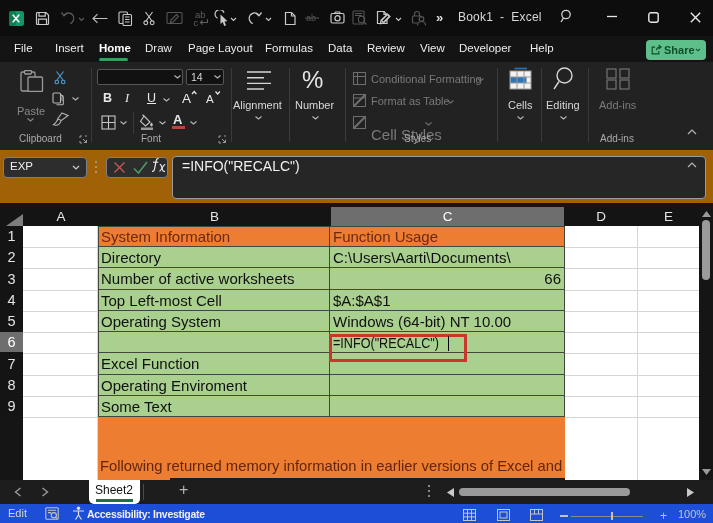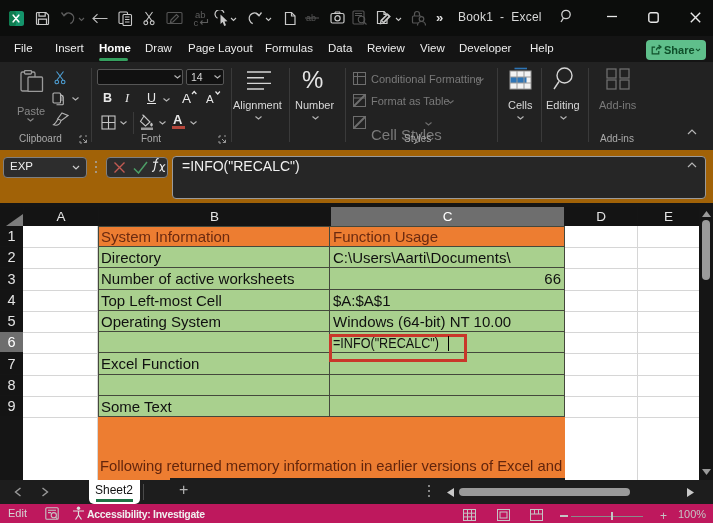--- a/index.html
+++ b/index.html
@@ -22,21 +22,21 @@
   
   #fbar { position:absolute; top:150px; left:0; width:713px; height:53px; background:#a16207; }
   .fbox { position:absolute; background:#2d2d2d; border:1px solid #7f7f7f; border-radius:4px; }
   
   #grid { position:absolute; top:203px; left:0; width:713px; height:277px; background:#151515; }
   .hdr { position:absolute; background:#141414; color:#e4e4e4; font-size:13.5px; display:flex; align-items:center; justify-content:center; }
   .ctext { position:absolute; font-size:15px; color:#101010; white-space:nowrap; transform-origin:0 0; }
   
   #tabbar { position:absolute; top:480px; left:0; width:713px; height:24px; background:#1d1d1d; }
   
-  #statusbar { position:absolute; top:504px; left:0; width:713px; height:19px; background:#be185d; }
+  #statusbar { position:absolute; top:504px; left:0; width:713px; height:19px; background:#1d4ed8; }
 </style>
 </head>
 <body>
 <div id="app">
   <div id="titlebar">
 
     <svg class="abs" style="left:9px;top:11px" width="15" height="15" viewBox="0 0 15 15">
       <rect x="0" y="0" width="15" height="15" rx="2.5" fill="#14946b"></rect>
       <rect x="0" y="0" width="7" height="15" rx="2.5" fill="#0f7c50"></rect>
       <path d="M4.2 4.2 L9.8 10.8 M9.8 4.2 L4.2 10.8" stroke="#fff" stroke-width="1.6" stroke-linecap="round"></path>
@@ -453,20 +453,21 @@
     <div class="ctext" id="ct1" style="left:333px;top:25px;color:#6b2a10">Function Usage</div>
     <div class="ctext" id="bt2" style="left:101px;top:46px">Directory</div>
     <div class="ctext" id="ct2" style="left:333px;top:46px">C:\Users\Aarti\Documents\</div>
     <div class="ctext" id="bt3" style="left:101px;top:67px">Number of active worksheets</div>
     <div class="ctext" id="bt4" style="left:101px;top:89px">Top Left-most Cell</div>
     <div class="ctext" id="ct4" style="left:333px;top:89px">$A:$A$1</div>
     <div class="ctext" id="bt5" style="left:101px;top:110px">Operating System</div>
     <div class="ctext" id="ct5" style="left:333px;top:110px">Windows (64-bit) NT 10.00</div>
     <div class="ctext" id="ct6" style="left:333px;top:131px;transform:scaleX(0.84)">=INFO("RECALC")</div>
     <div class="ctext" id="bt7" style="left:101px;top:152px">Excel Function</div>
+    <div class="ctext" id="bt8" style="left:101px;top:174px">Operating Enviroment</div>
     <div class="ctext" id="bt9" style="left:101px;top:195px">Some Text</div>
     <div class="ctext" id="ct3" style="left:333px;top:67px;width:228px;text-align:right">66</div>
 
     <div class="abs" style="left:98px;top:214px;width:467px;height:63px;background:#ED7D31"></div>
     <div class="ctext" id="ft" style="left:100px;top:255px;color:#63250c;font-size:14.8px">Following returned memory information in earlier versions of Excel and</div>
     <div class="abs" style="left:170px;top:275px;width:395px;height:2px;background:#1c1c1c"></div>
 
     <div class="abs" style="left:329px;top:131px;width:138px;height:28px;border:3px solid #c9372a"></div>
     <div class="abs" style="left:448px;top:133px;width:1px;height:15px;background:#000"></div>
 

